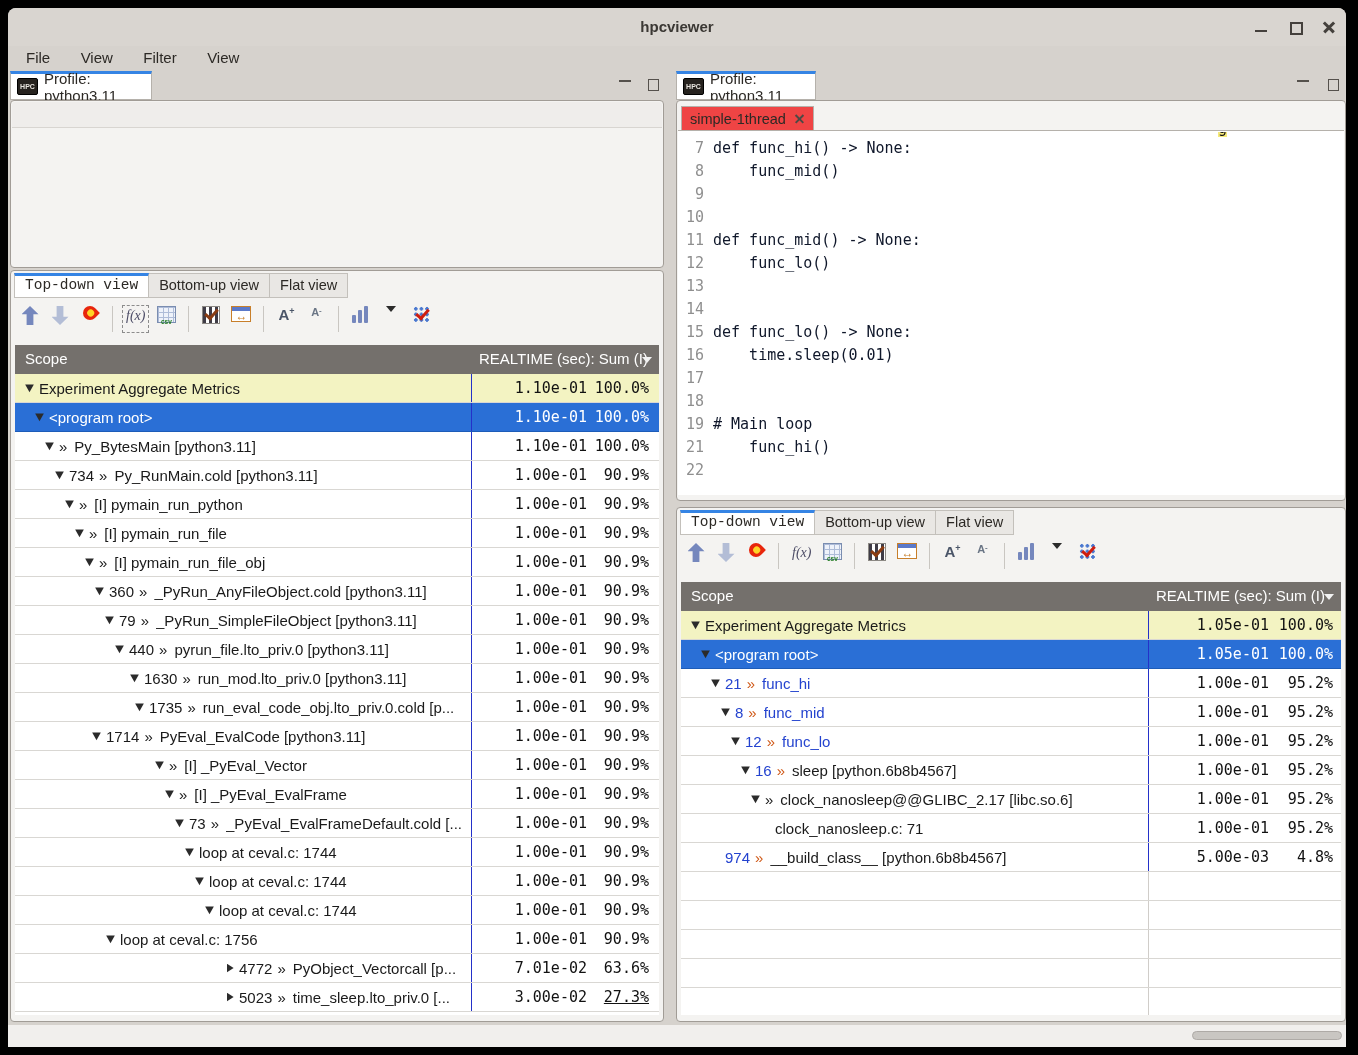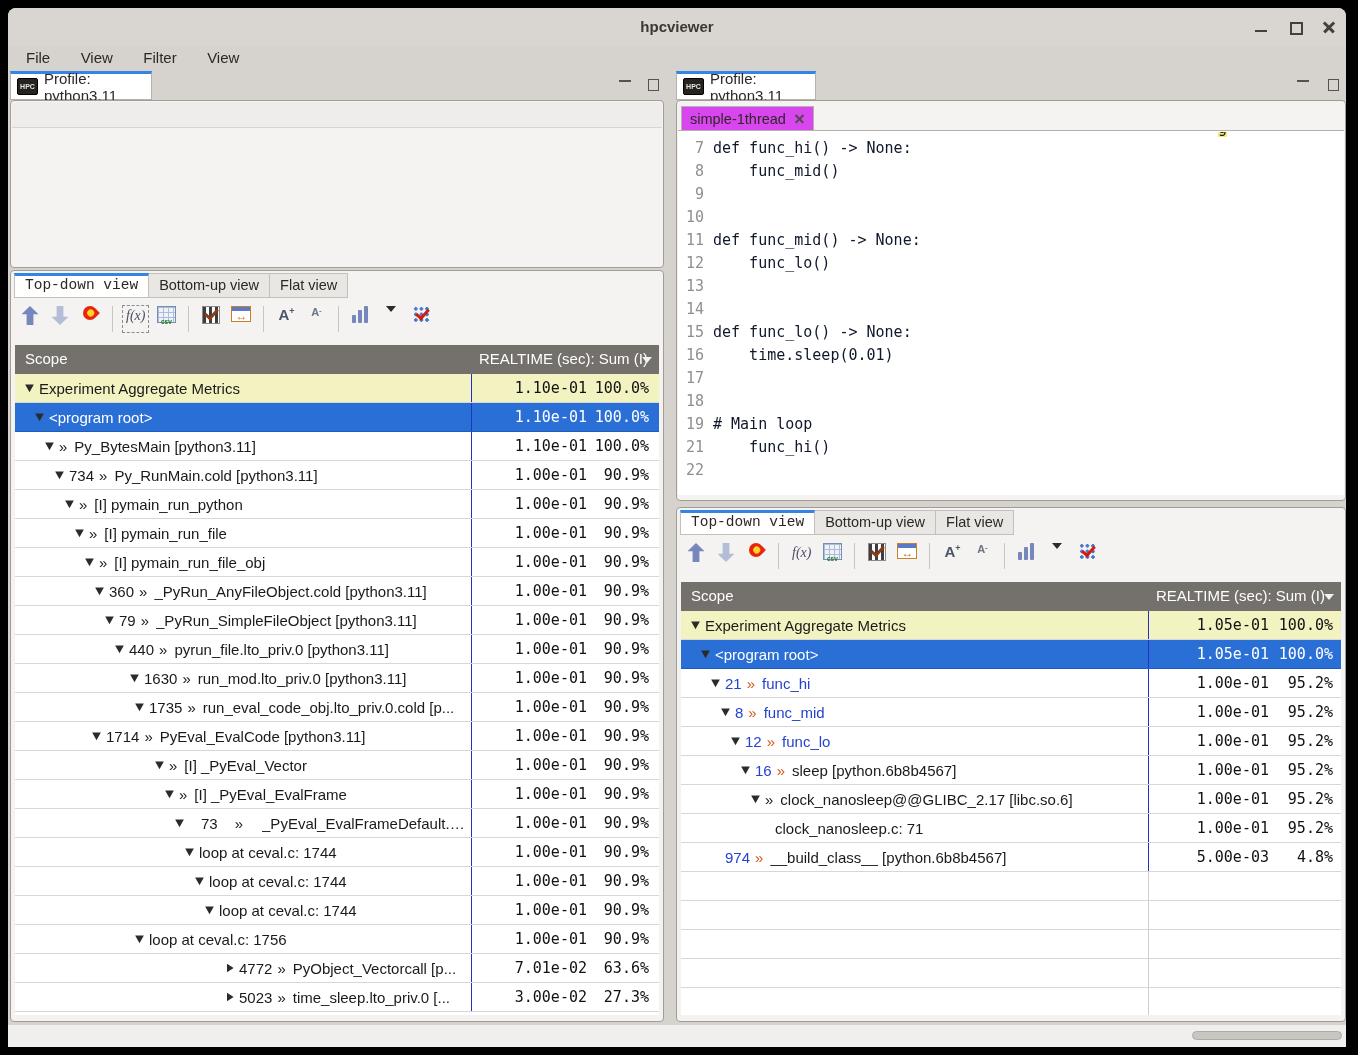--- a/index.html
+++ b/index.html
@@ -81,21 +81,21 @@
     border-left:1px solid #2431c9;font-family:"DejaVu Sans Mono",monospace;font-size:15px;color:#111;}
   .trow.empty .metric{border-left-color:#d0cdc9;}
   .val,.pct{display:inline-block;text-align:right;}
   .tri{width:9px;height:9px;display:inline-block;margin-right:5px;flex:none;}
   .tri-open{background:#2b2b2b;clip-path:polygon(2% 12%,98% 12%,50% 96%);}
   .tri-closed{background:#2b2b2b;clip-path:polygon(22% 2%,96% 50%,22% 98%);}
   .num{margin-right:5px;} .gmt{margin-right:7px;color:#1a1a1a;}
   .gmt.org{color:#d05a19;} .link{color:#2443cf;}
   .lbl{overflow:hidden;text-overflow:ellipsis;}
   
-  .etab{position:absolute;left:4px;top:5px;height:25px;background:#d946ef;border:1px solid #b5b1ab;box-sizing:border-box;
+  .etab{position:absolute;left:4px;top:5px;height:25px;background:#ef4444;border:1px solid #b5b1ab;box-sizing:border-box;
     display:flex;align-items:center;padding:0 8px;font-size:14.5px;color:#2c2925;z-index:2;}
   .closex{position:relative;width:11px;height:11px;margin-left:8px;}
   .closex::before,.closex::after{content:"";position:absolute;left:0;top:4.5px;width:11px;height:1.8px;background:#4d4a45;}
   .closex::before{transform:rotate(45deg);} .closex::after{transform:rotate(-45deg);}
   .code{position:absolute;left:1px;right:1px;top:29px;bottom:5px;background:#fff;border-top:1px solid #b5b1ab;
     font-family:"DejaVu Sans Mono",monospace;font-size:15px;overflow:hidden;}
   .cline{height:23px;line-height:23px;white-space:pre;}
   .cline .ln{display:inline-block;width:26px;text-align:right;color:#8f8f8f;margin-right:9px;}
   .cline .ct{color:#0f172a;}
   .clip-frag{position:absolute;top:1px;width:13px;height:5px;overflow:hidden;}
@@ -357,21 +357,21 @@
               <span class="tri tri-open"></span>
               <span class="gmt">»</span>
               <span class="lbl">[I] _PyEval_EvalFrame</span>
             </div>
             <div class="metric" style="width: 188px; flex: 1 1 0%; padding-right: 10px;">
               <span class="val" style="width: 84px;">1.00e-01</span>
               <span class="pct" style="width: 62px;">90.9%</span>
             </div>
           </div>
           <div class="trow">
-            <div class="scope" style="width: 456px; padding-left: 160px; gap: 12px;">
+            <div class="scope" style="width: 456px; padding-left: 160px;">
               <span class="tri tri-open"></span>
               <span class="num">73</span>
               <span class="gmt">»</span>
               <span class="lbl">_PyEval_EvalFrameDefault.cold [...</span>
             </div>
             <div class="metric" style="width: 188px; flex: 1 1 0%; padding-right: 10px;">
               <span class="val" style="width: 84px;">1.00e-01</span>
               <span class="pct" style="width: 62px;">90.9%</span>
             </div>
           </div>
@@ -399,21 +399,21 @@
             <div class="scope" style="width: 456px; padding-left: 190px;">
               <span class="tri tri-open"></span>
               <span class="lbl">loop at ceval.c: 1744</span>
             </div>
             <div class="metric" style="width: 188px; flex: 1 1 0%; padding-right: 10px;">
               <span class="val" style="width: 84px;">1.00e-01</span>
               <span class="pct" style="width: 62px;">90.9%</span>
             </div>
           </div>
           <div class="trow">
-            <div class="scope" style="width: 456px; padding-left: 120px; text-align: right;">
+            <div class="scope" style="width: 456px; padding-left: 91px; text-align: right;">
               <span class="tri tri-open"></span>
               <span class="lbl">loop at ceval.c: 1756</span>
             </div>
             <div class="metric" style="width: 188px; flex: 1 1 0%; padding-right: 10px;">
               <span class="val" style="width: 84px;">1.00e-01</span>
               <span class="pct" style="width: 62px;">90.9%</span>
             </div>
           </div>
           <div class="trow">
             <div class="scope" style="width: 456px; padding-left: 210px;">
@@ -429,21 +429,21 @@
           </div>
           <div class="trow">
             <div class="scope" style="width: 456px; padding-left: 210px;">
               <span class="tri tri-closed"></span>
               <span class="num">5023</span>
               <span class="gmt">»</span>
               <span class="lbl">time_sleep.lto_priv.0 [...</span>
             </div>
             <div class="metric" style="width: 188px; flex: 1 1 0%; padding-right: 10px;">
               <span class="val" style="width: 84px;">3.00e-02</span>
-              <span class="pct" style="width: 62px;">27.3%</span>
+              <span class="pct" style="width: 62px; text-decoration: underline;">27.3%</span>
             </div>
           </div>
         </div>
     </div>
   </div>
 
   <div class="part-tab" style="left:668px;width:140px;">
     <span class="hpc-icon">HPC</span>
     <span>Profile: python3.11</span>
   </div>

